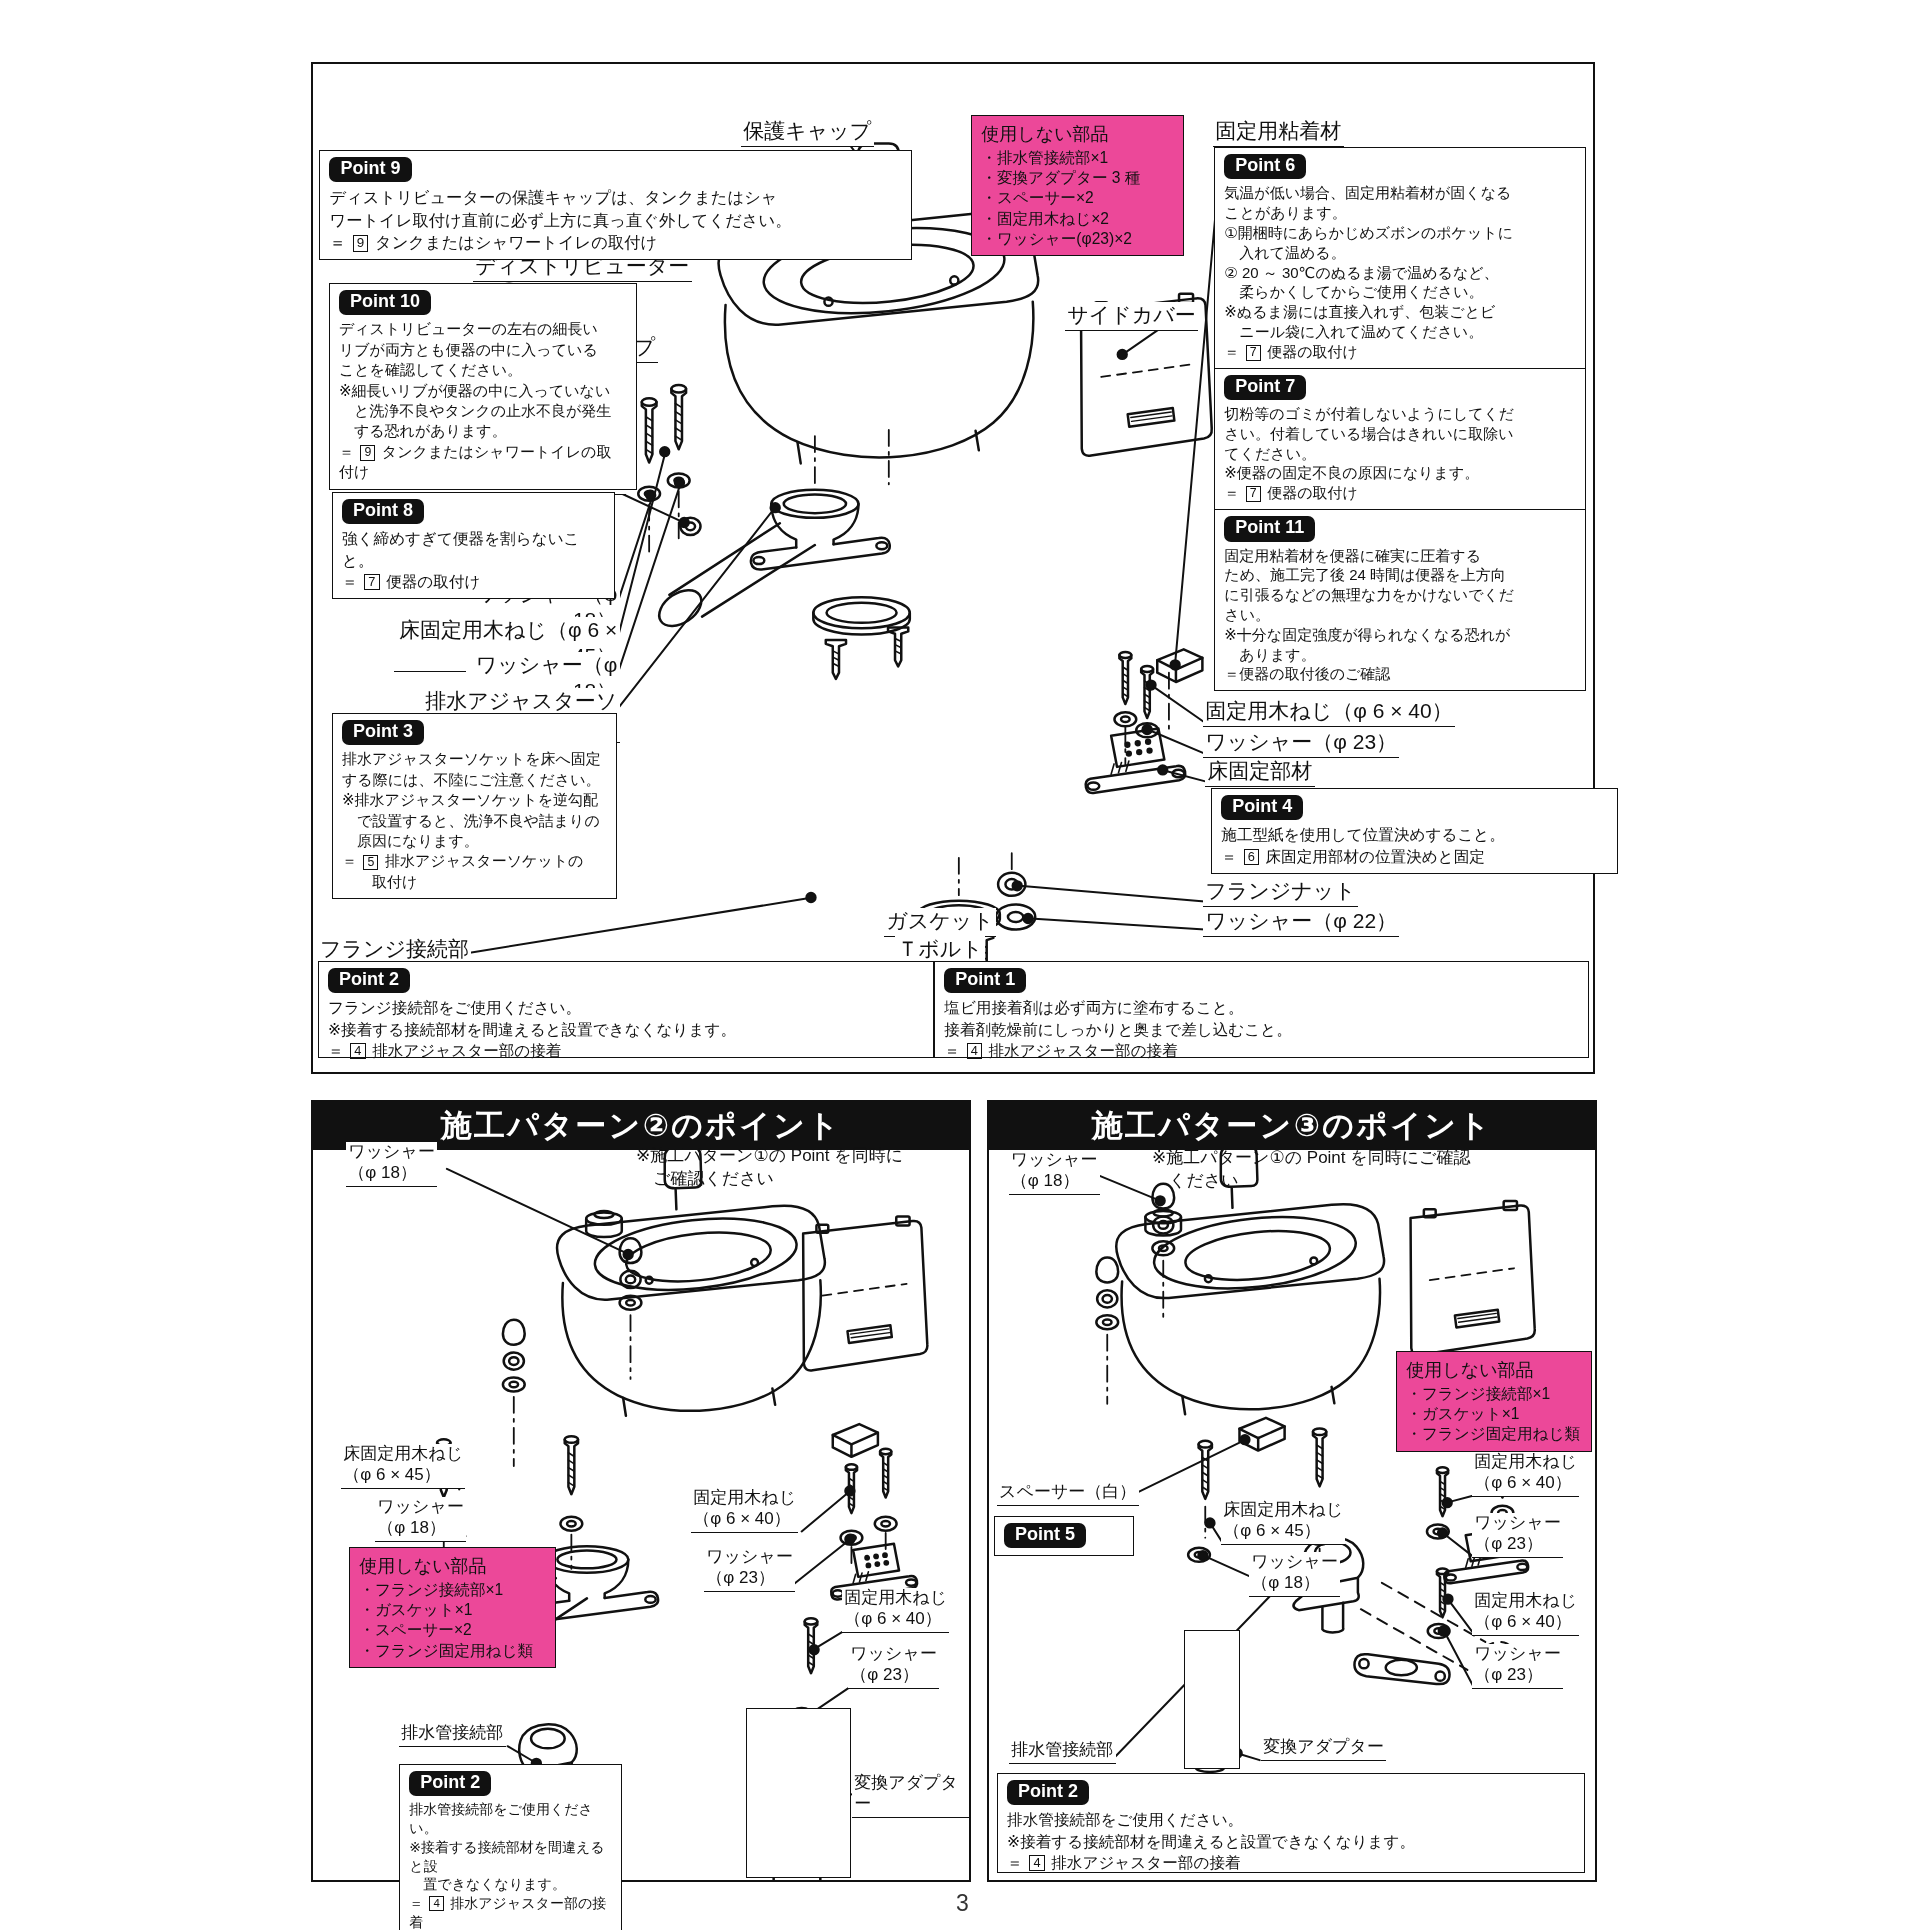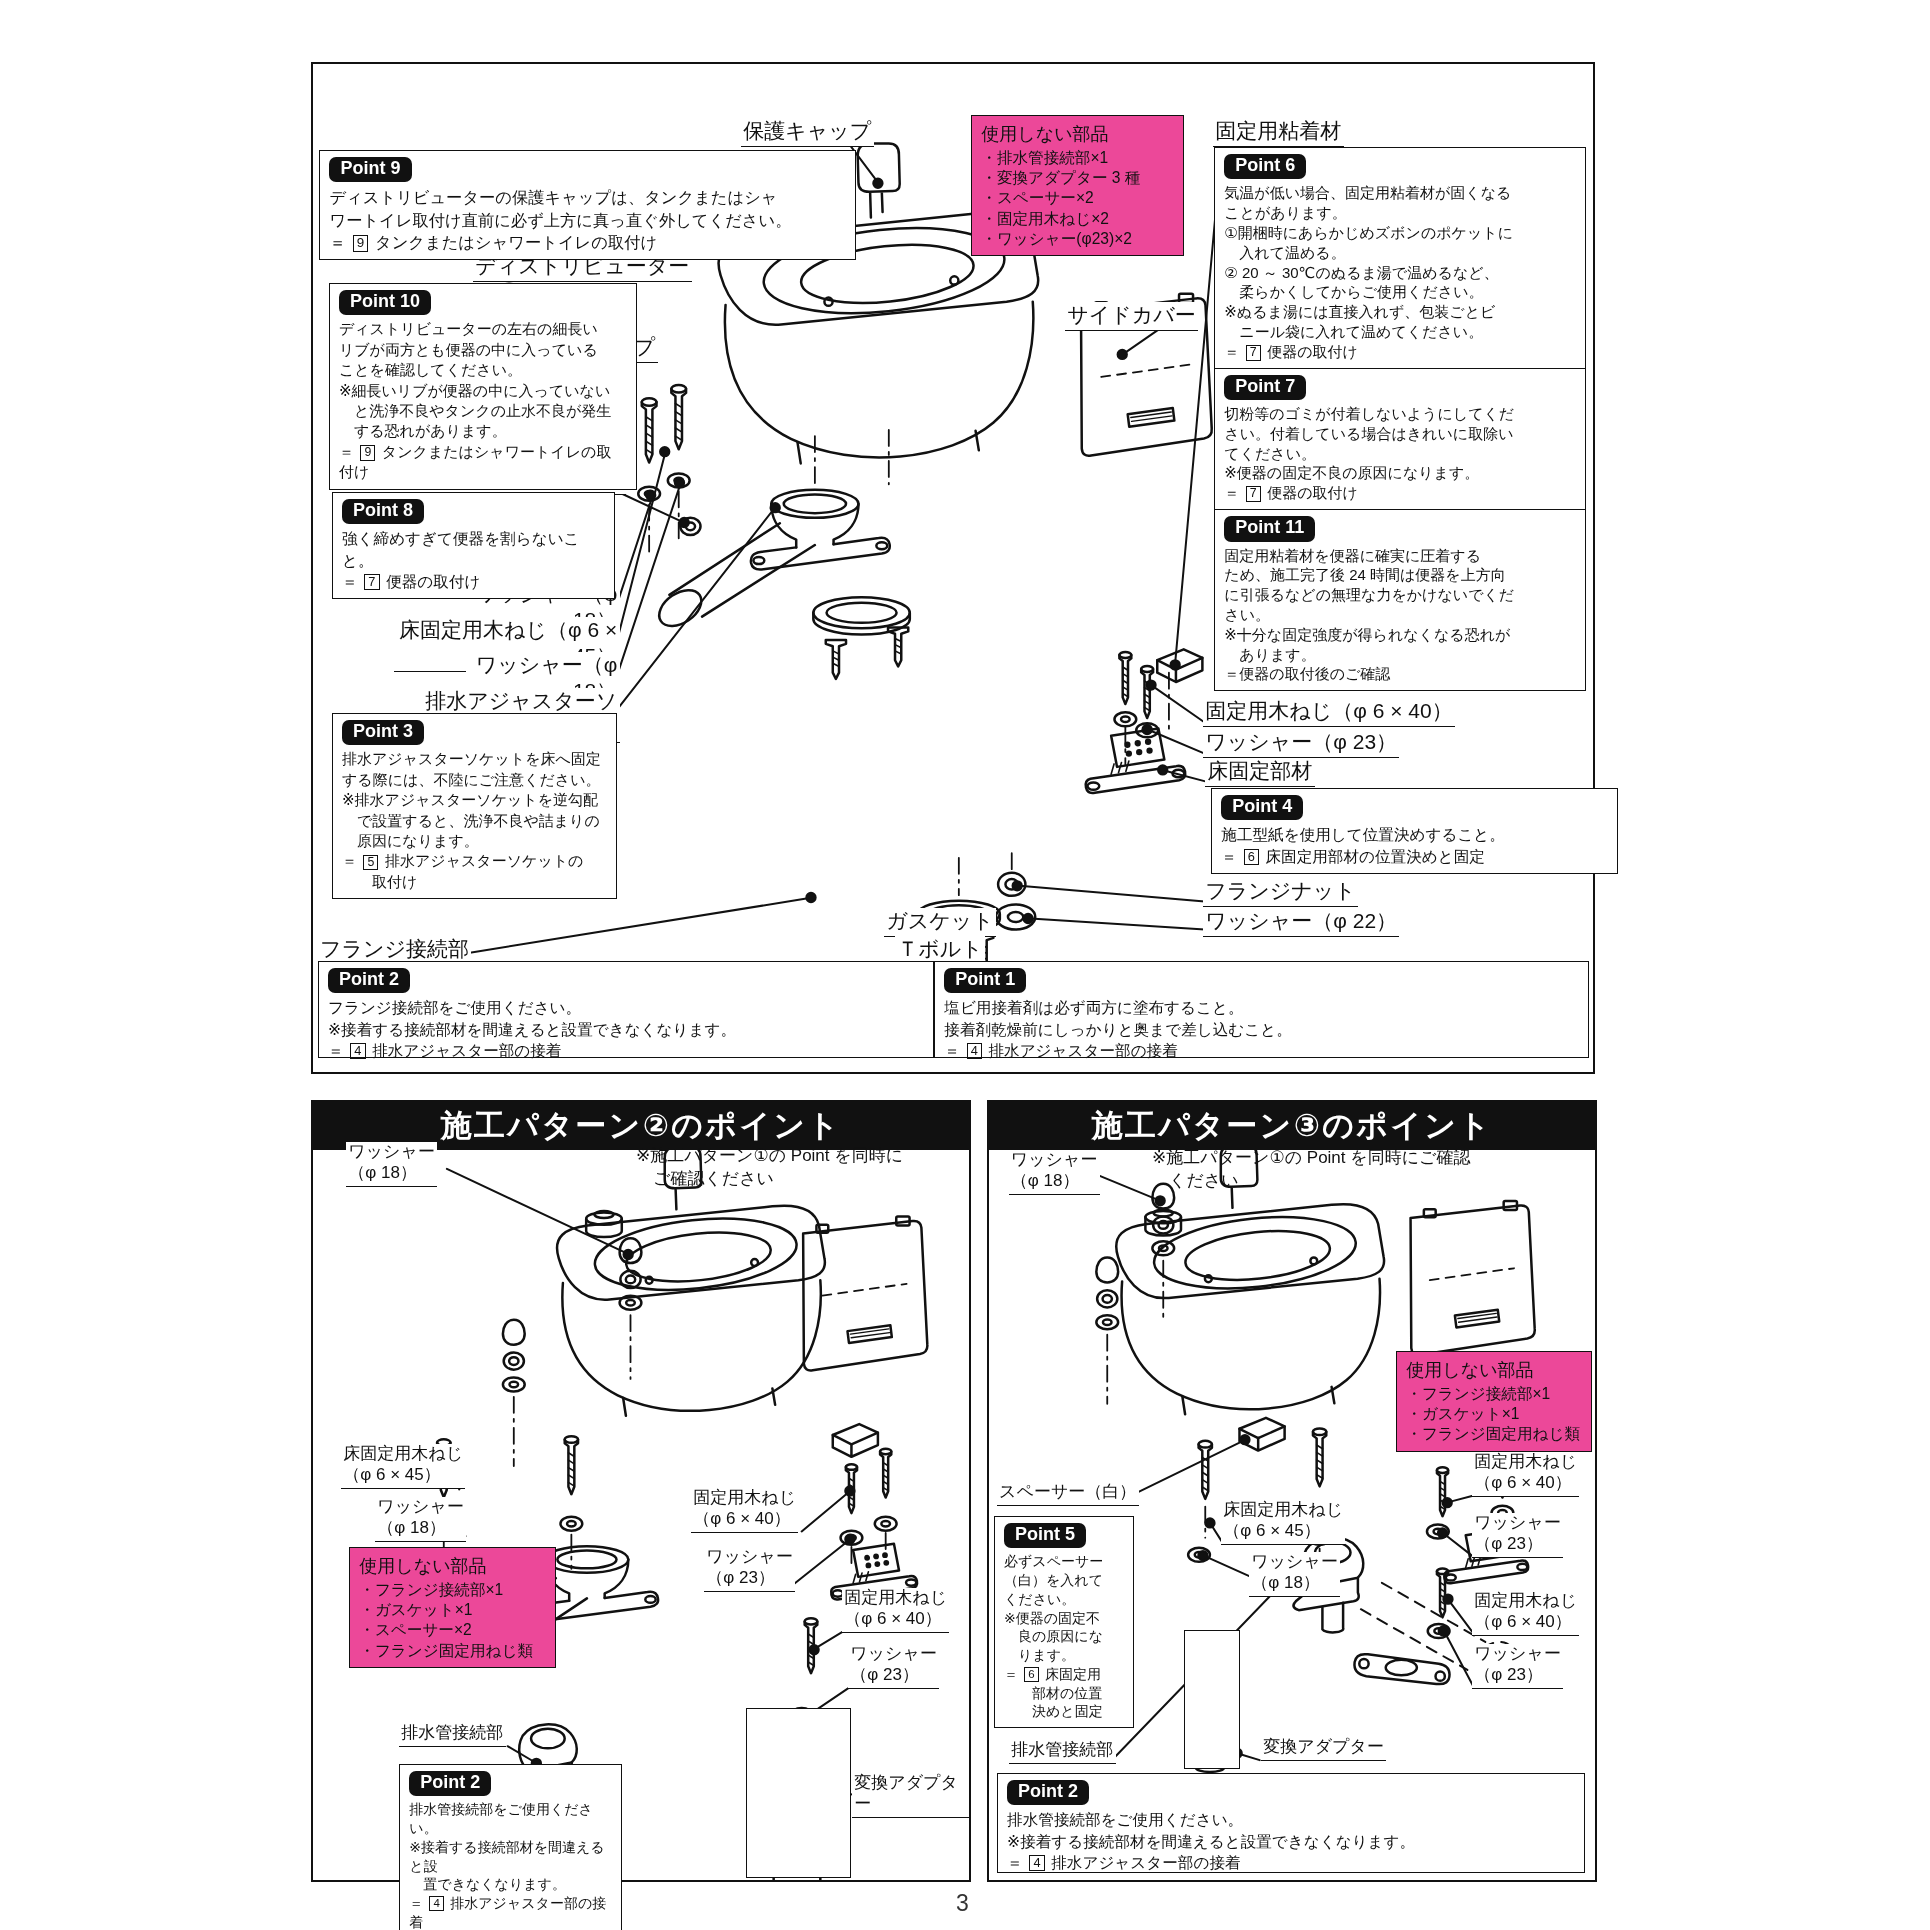--- a/index.html
+++ b/index.html
@@ -214,21 +214,21 @@
   <div class="ubox" style="left:658px;top:51px;width:213px;">
     <div class="ut">使用しない部品</div>
     <div class="ui">・排水管接続部×1</div>
     <div class="ui">・変換アダプター 3 種</div>
     <div class="ui">・スペーサー×2</div>
     <div class="ui">・固定用木ねじ×2</div>
     <div class="ui">・ワッシャー(φ23)×2</div>
   </div>
   <div class="lbl u" style="left:900px;top:54px;">固定用粘着材</div>
 
-  <div class="pbox" style="left:6.2px;top:86px;width:537px;">
+  <div class="pbox" style="left:6.2px;top:86px;width:593px;">
     <span class="badge">Point 9</span>
     <div class="ptxt">ディストリビューターの保護キャップは、タンクまたはシャ<br>ワートイレ取付け直前に必ず上方に真っ直ぐ外してください。<br>＝ <span class="sq">9</span> タンクまたはシャワートイレの取付け</div>
   </div>
   <div class="lbl u" style="left:160px;top:189px;">ディストリビューター</div>
   <div class="pbox narrow" style="left:15.6px;top:219px;width:308px;">
     <span class="badge">Point 10</span>
     <div class="ptxt">ディストリビューターの左右の細長い<br>リブが両方とも便器の中に入っている<br>ことを確認してください。<br>※細長いリブが便器の中に入っていない<br>　と洗浄不良やタンクの止水不良が発生<br>　する恐れがあります。<br>＝ <span class="sq">9</span> タンクまたはシャワートイレの取付け</div>
   </div>
   <div class="lbl u" style="left:254px;top:244px;">化粧<br>キャップ</div>
   <div class="lbl u" style="left:752px;top:238px;">サイドカバー</div>
@@ -434,21 +434,20 @@
     <div class="ut">使用しない部品</div>
     <div class="ui">・フランジ接続部×1</div>
     <div class="ui">・ガスケット×1</div>
     <div class="ui">・フランジ固定用ねじ類</div>
   </div>
   <div class="lbl u" style="left:483px;top:350px;">固定用木ねじ<br>（φ 6 × 40）</div>
   <div class="lbl u" style="left:483px;top:411px;">ワッシャー<br>（φ 23）</div>
   <div class="lbl u" style="left:7.8px;top:380px;">スペーサー（白）</div>
   <div class="pbox tiny" style="left:4.7px;top:414px;width:140px;">
     <span class="badge">Point 5</span>
-    <div class="ptxt">必ずスペーサー<br>（白）を入れて<br>ください。<br>※便器の固定不<br>　良の原因にな<br>　ります。<br>＝ <span class="sq">6</span> 床固定用<br>　　部材の位置<br>　　決めと固定</div>
   </div>
   <div class="lbl u" style="left:232px;top:398px;">床固定用木ねじ<br>（φ 6 × 45）</div>
   <div class="lbl u" style="left:260px;top:450px;">ワッシャー<br>（φ 18）</div>
   <div class="lbl u" style="left:483px;top:489px;">固定用木ねじ<br>（φ 6 × 40）</div>
   <div class="lbl u" style="left:483px;top:542px;">ワッシャー<br>（φ 23）</div>
   <div class="lbl u" style="left:20px;top:638px;">排水管接続部</div>
   <div class="partbox" style="left:195px;top:528px;width:54px;height:137px;"></div>
   <div class="lbl u" style="left:272px;top:635px;">変換アダプター</div>
   <div class="pbox mid" style="left:7.8px;top:671px;width:588px;height:100px;">
     <span class="badge">Point 2</span>

